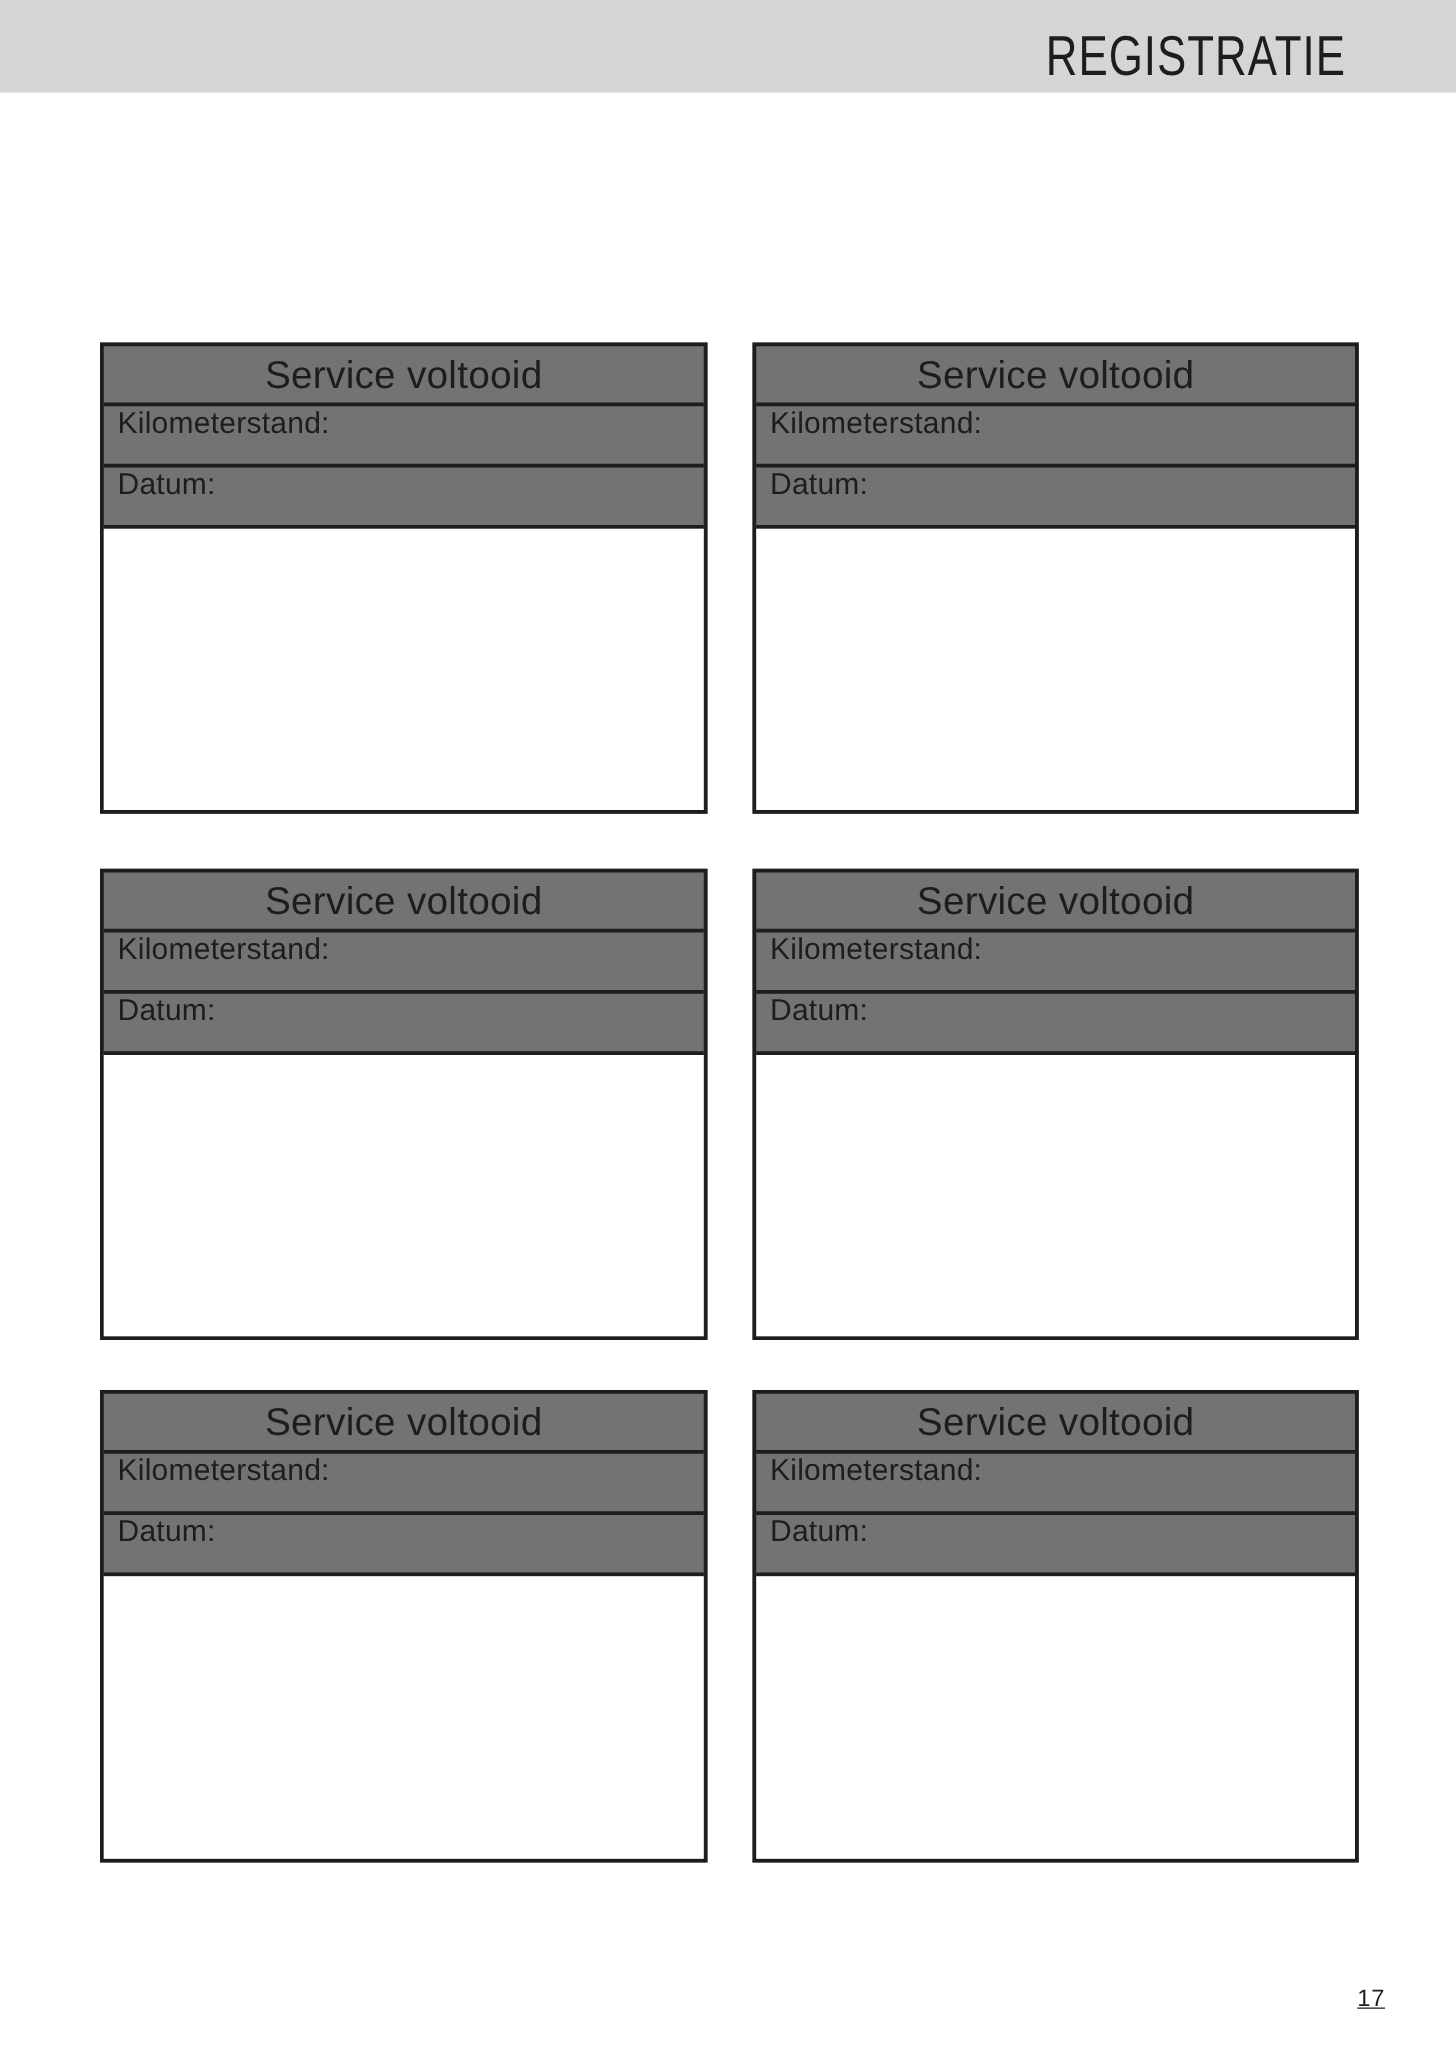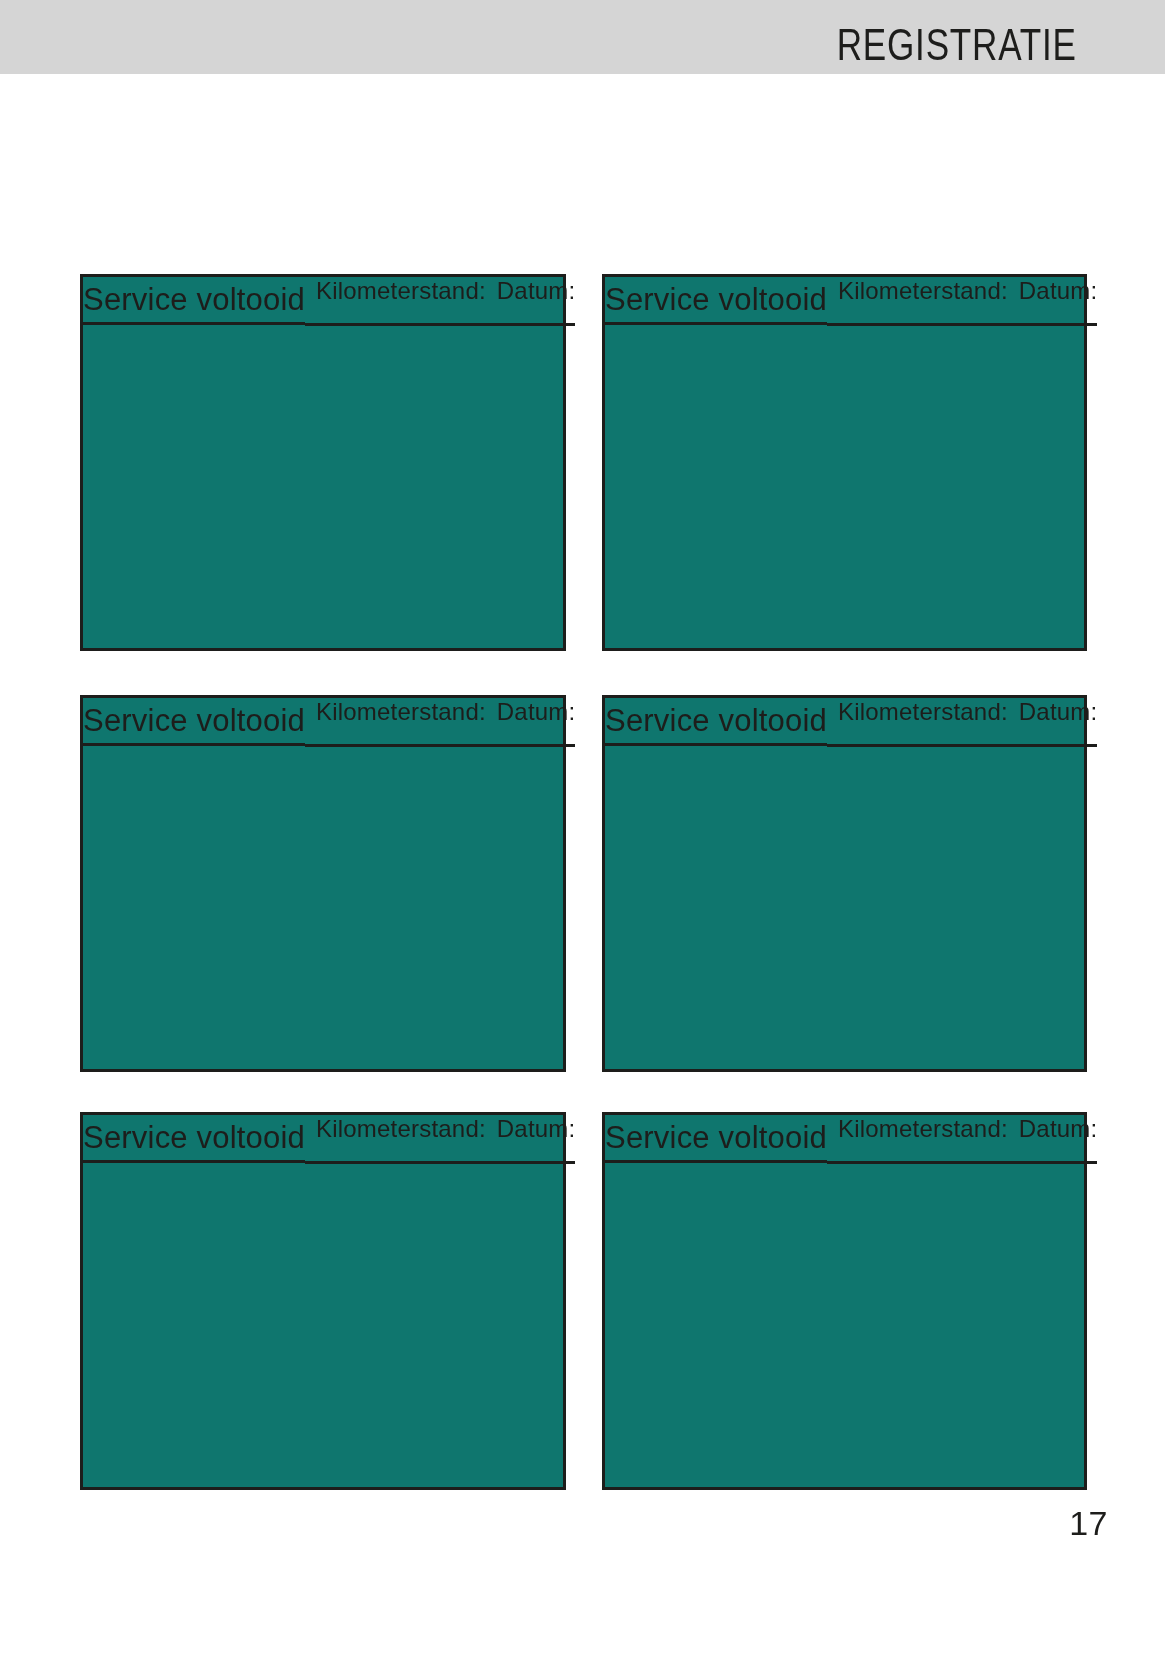--- a/index.html
+++ b/index.html
@@ -40,23 +40,23 @@
     white-space: nowrap;
   }
 
   
   .card {
     position: absolute;
     width: 486px;
     height: 377px;
     border: 3px solid #1d1d1b;
     box-sizing: border-box;
-    background: #0f766e;
+    background: #737373;
     display: flex;
-    flex-direction: row;
+    flex-direction: column;
   }
   .col-left  { left: 80px;  }
   .col-right { left: 602px; width: 485px; }
   .row-1 { top: 274px; }
   .row-2 { top: 695px; }
   .row-3 { top: 1112px; height: 378px; }
 
   .card-title {
     height: 48px;
     box-sizing: border-box;
@@ -80,25 +80,26 @@
     white-space: nowrap;
   }
   .card-notes {
     flex: 1;
     background: #ffffff;
   }
 
   
   .page-number {
     position: absolute;
-    top: 1506px;
+    top: 1590px;
     right: 57px;
-    font-size: 34px;
+    font-size: 19px;
     line-height: 1;
     letter-spacing: 0.5px;
+    text-decoration: underline;
   }
 </style>
 </head>
 <body>
 
 <header class="header">
   <div class="header-title">REGISTRATIE</div>
 </header>
 
 <section class="card col-left row-1">

